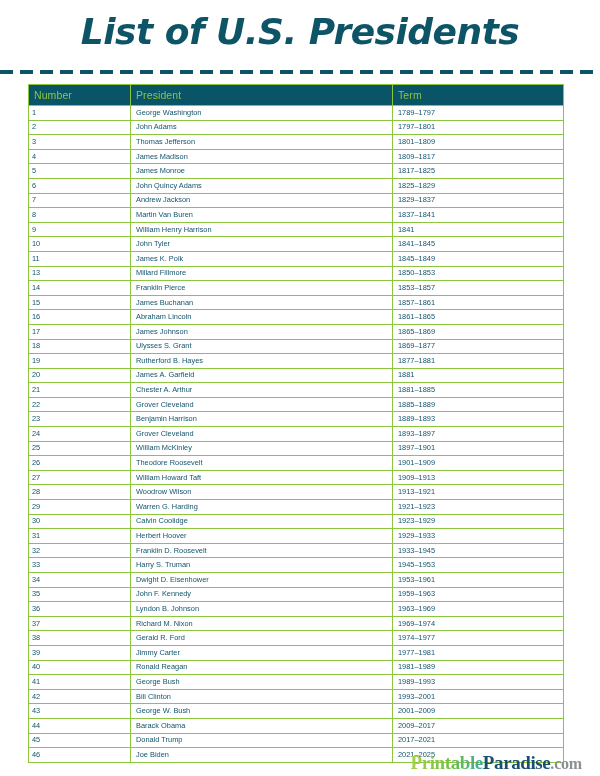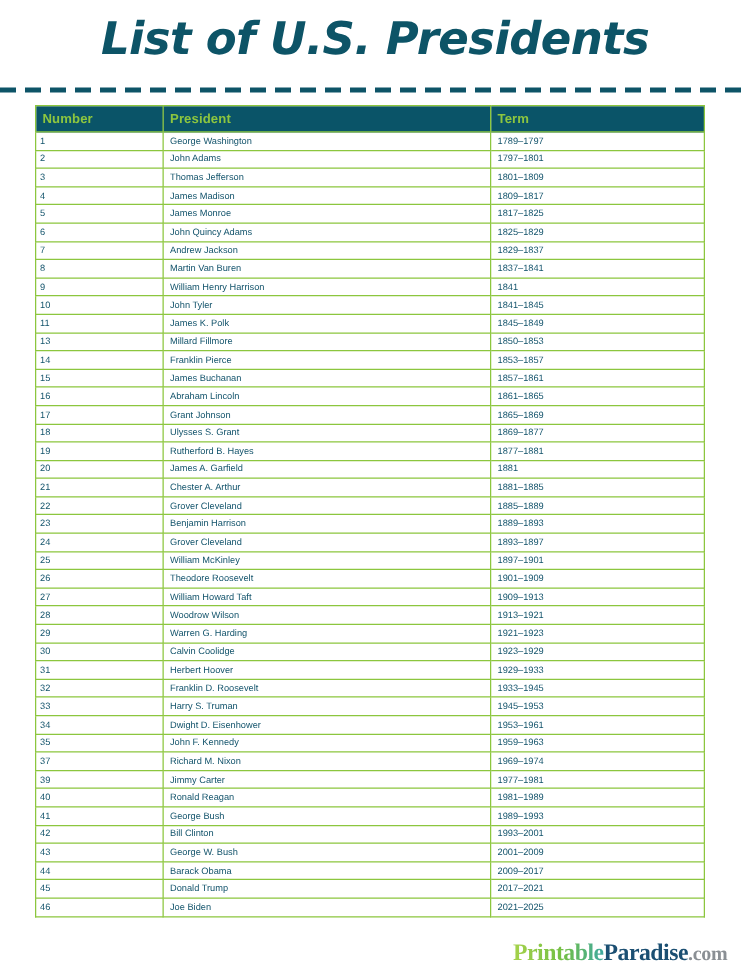--- a/index.html
+++ b/index.html
@@ -61,21 +61,21 @@
     table-layout: fixed;
   }
   table.presidents col.c-num   { width: 102px; }
   table.presidents col.c-pres  { width: 262px; }
   table.presidents col.c-term  { width: 171px; }
 
   table.presidents thead th {
     background: #0a5468;
     color: #8dc63f;
     font-size: 10.5px;
-    font-weight: bold;
+    font-weight: normal;
     text-align: left;
     padding: 4px 0 4px 5px;
     border: 1px solid #8cc63e;
     height: 12px;
     letter-spacing: 0.1px;
   }
 
   table.presidents tbody td {
     color: #12536b;
     font-size: 7.4px;
@@ -213,21 +213,21 @@
           <td>James Buchanan</td>
           <td>1857–1861</td>
         </tr>
         <tr>
           <td class="num">16</td>
           <td>Abraham Lincoln</td>
           <td>1861–1865</td>
         </tr>
         <tr>
           <td class="num">17</td>
-          <td>Grant Johnson</td>
+          <td>James Johnson</td>
           <td>1865–1869</td>
         </tr>
         <tr>
           <td class="num">18</td>
           <td>Ulysses S. Grant</td>
           <td>1869–1877</td>
         </tr>
         <tr>
           <td class="num">19</td>
           <td>Rutherford B. Hayes</td>
@@ -307,25 +307,35 @@
           <td class="num">34</td>
           <td>Dwight D. Eisenhower</td>
           <td>1953–1961</td>
         </tr>
         <tr>
           <td class="num">35</td>
           <td>John F. Kennedy</td>
           <td>1959–1963</td>
         </tr>
         <tr>
+          <td class="num">36</td>
+          <td>Lyndon B. Johnson</td>
+          <td>1963–1969</td>
+        </tr>
+        <tr>
           <td class="num">37</td>
           <td>Richard M. Nixon</td>
           <td>1969–1974</td>
         </tr>
         <tr>
+          <td class="num">38</td>
+          <td>Gerald R. Ford</td>
+          <td>1974–1977</td>
+        </tr>
+        <tr>
           <td class="num">39</td>
           <td>Jimmy Carter</td>
           <td>1977–1981</td>
         </tr>
         <tr>
           <td class="num">40</td>
           <td>Ronald Reagan</td>
           <td>1981–1989</td>
         </tr>
         <tr>

